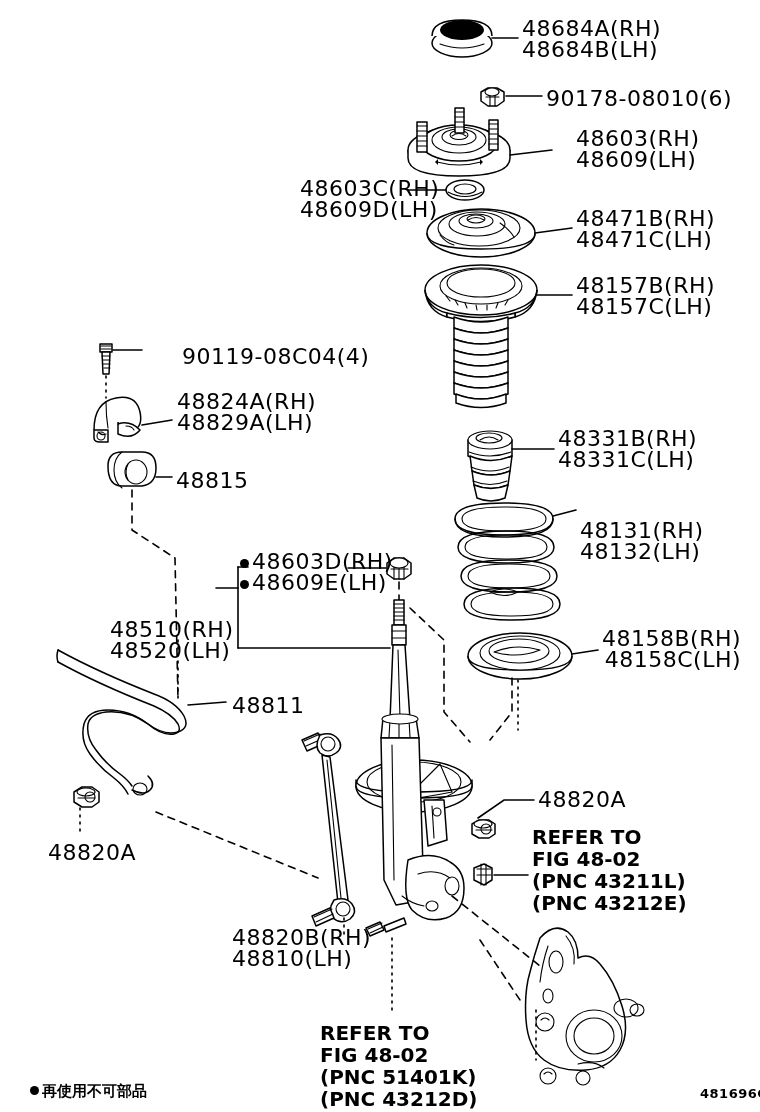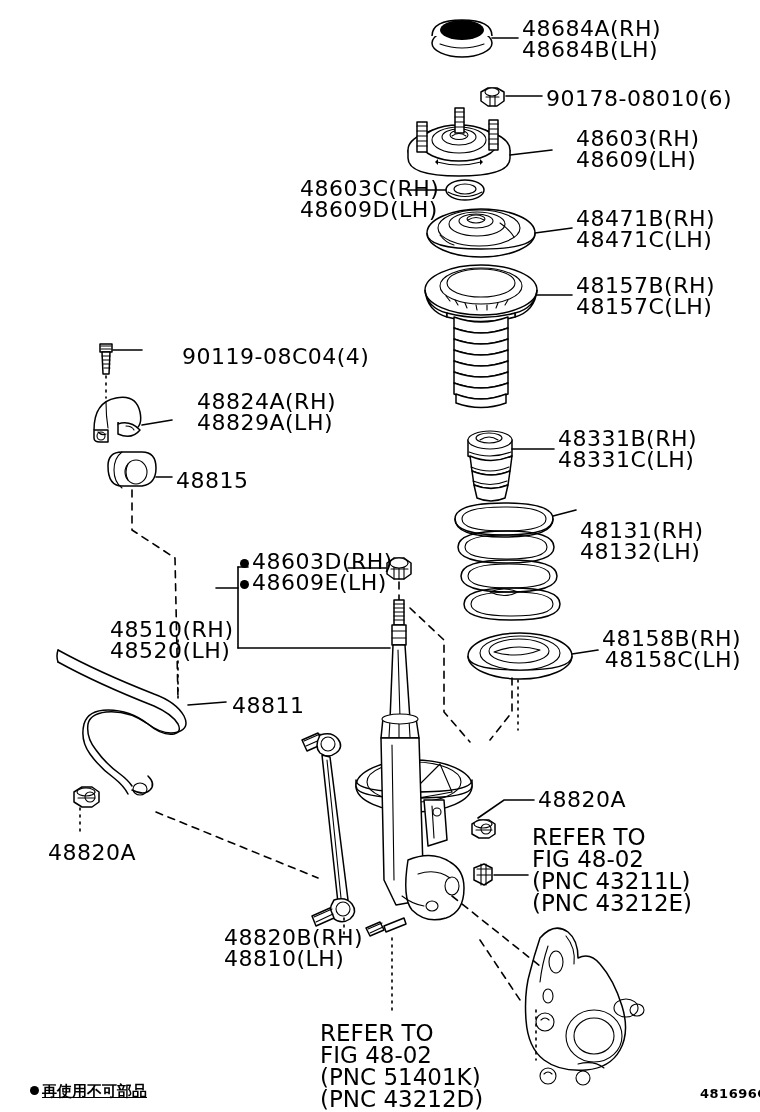--- a/index.html
+++ b/index.html
@@ -18,31 +18,31 @@
     font-weight:400;
     font-size:22px;
     line-height:21px;
     letter-spacing:0.5px;
     white-space:pre;
     color:#000;
   }
   .refblk{
     position:absolute;
     font-family:"DejaVu Sans", sans-serif;
-    font-weight:400;
-    font-size:23px;line-height:22px;
+    font-weight:700;
+    font-size:20px;line-height:22px;
     white-space:pre;
   }
   .legend{
     position:absolute;
     font-family:"DejaVu Sans", sans-serif;
     font-weight:700;
     white-space:pre;
   }
-  .legend .jp{font-size:15px;line-height:19px;text-decoration:underline;}
+  .legend .jp{font-size:15px;line-height:19px;}
   .figcode{
     position:absolute;
     font-family:"DejaVu Sans", sans-serif;
     font-weight:700;font-size:13px;
     letter-spacing:0.5px;
   }
   .bullet{
     display:inline-block;
     width:9px;height:9px;border-radius:50%;
     background:#000;margin-right:3px;
@@ -342,27 +342,27 @@
       <div class="lbl" style="left: 522px; top: 18px;"><div><span>48684A(RH)</span></div><div><span>48684B(LH)</span></div></div>
       <div class="lbl" style="left: 546px; top: 88px;"><div><span>90178-08010(6)</span></div></div>
       <div class="lbl" style="left: 576px; top: 128px;"><div><span>48603(RH)</span></div><div><span>48609(LH)</span></div></div>
       <div class="lbl" style="left: 300px; top: 178px;"><div><span>48603C(RH)</span></div><div><span>48609D(LH)</span></div></div>
       <div class="lbl" style="left: 576px; top: 208px;"><div><span>48471B(RH)</span></div><div><span>48471C(LH)</span></div></div>
       <div class="lbl" style="left: 576px; top: 275px;"><div><span>48157B(RH)</span></div><div><span>48157C(LH)</span></div></div>
       <div class="lbl" style="left: 558px; top: 428px;"><div><span>48331B(RH)</span></div><div><span>48331C(LH)</span></div></div>
       <div class="lbl" style="left: 580px; top: 520px;"><div><span>48131(RH)</span></div><div><span>48132(LH)</span></div></div>
       <div class="lbl" style="left: 602px; top: 628px; text-align: right;"><div><span>48158B(RH)</span></div><div><span>48158C(LH)</span></div></div>
       <div class="lbl" style="left: 146px; top: 346px; margin-left: 36px;"><div><span>90119-08C04(4)</span></div></div>
-      <div class="lbl" style="left: 177px; top: 391px; margin-left: 20px;"><div><span>48824A(RH)</span></div><div><span>48829A(LH)</span></div></div>
+      <div class="lbl" style="left: 177px; top: 391px;"><div><span>48824A(RH)</span></div><div><span>48829A(LH)</span></div></div>
       <div class="lbl" style="left: 176px; top: 470px;"><div><span>48815</span></div></div>
       <div class="lbl" style="left: 240px; top: 551px;"><div><span class="bullet"></span><span>48603D(RH)</span></div><div><span class="bullet"></span><span>48609E(LH)</span></div></div>
       <div class="lbl" style="left: 110px; top: 619px;"><div><span>48510(RH)</span></div><div><span>48520(LH)</span></div></div>
       <div class="lbl" style="left: 232px; top: 695px;"><div><span>48811</span></div></div>
       <div class="lbl" style="left: 48px; top: 842px;"><div><span>48820A</span></div></div>
-      <div class="lbl" style="left: 224px; top: 927px;"><div><span>48820B(RH)</span></div><div><span>48810(LH)</span></div></div>
+      <div class="lbl" style="left: 232px; top: 927px;"><div><span>48820B(RH)</span></div><div><span>48810(LH)</span></div></div>
       <div class="lbl" style="left: 538px; top: 789px;"><div><span>48820A</span></div></div>
     </div>
 
   <div id="refs-layer">
       <div class="refblk" style="left: 532px; top: 826px;"><div>REFER TO</div><div>FIG 48-02</div><div>(PNC 43211L)</div><div>(PNC 43212E)</div></div>
       <div class="refblk" style="left: 320px; top: 1022px;"><div>REFER TO</div><div>FIG 48-02</div><div>(PNC 51401K)</div><div>(PNC 43212D)</div></div>
     </div>
 
   <div class="legend" style="left:30px;top:1044px;">
     <div class="jp"><span class="bullet"></span><span>再使用不可部品</span></div>

